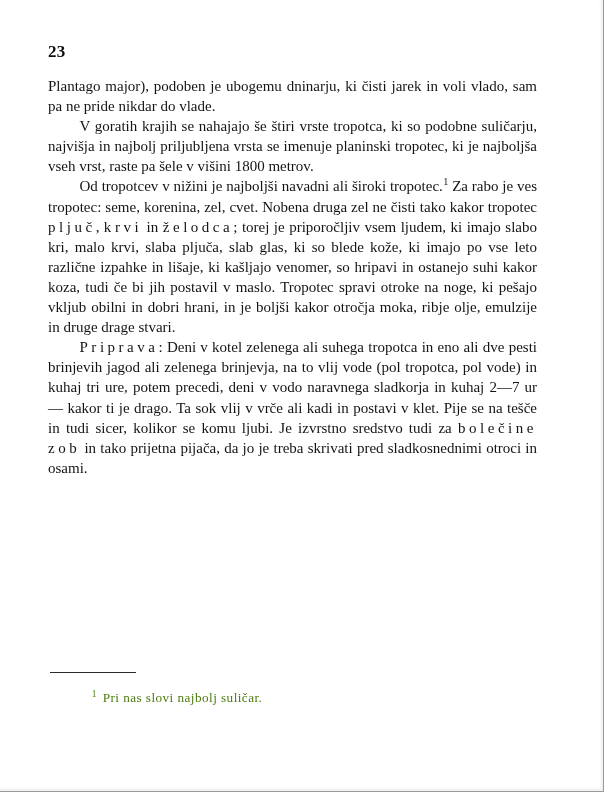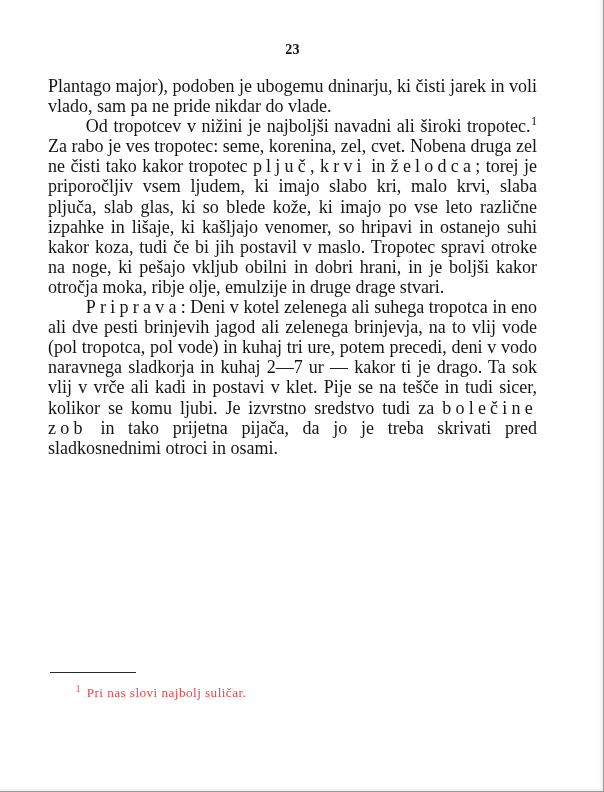--- a/index.html
+++ b/index.html
@@ -26,39 +26,39 @@
     inset: 0;
     pointer-events: none;
     box-shadow: inset -2px -2px 3px rgba(0,0,0,0.07);
   }
 
   #folio {
     position: absolute;
     top: 42px;
     left: 48px;
     width: 489px;
-    text-align: center;
-    font-size: 14px;
+    text-align: left;
+    font-size: 17px;
     font-weight: bold;
     letter-spacing: 0.3px;
     color: #0d0d0d;
   }
 
   #textblock {
     position: absolute;
     top: 76px;
     left: 48px;
     width: 489px;
   }
 
   p.para {
     margin: 0;
     text-align: justify;
     text-justify: inter-word;
-    font-size: 18px;
+    font-size: 15px;
     line-height: 20.1px;
     text-indent: 2.1em;
     color: #141414;
     -webkit-font-smoothing: none;
   }
   p.para.noindent {
     text-indent: 0;
   }
 
   
@@ -79,43 +79,44 @@
     left: 48px;
     width: 489px;
   }
   #footnote-rule {
     width: 86px;
     height: 0;
     border-top: 1.6px solid #2b2b2b;
     margin: 0 0 11px 2px;
   }
   p.footnote {
-    margin: 0;
+    margin: 16px;
     font-size: 13.2px;
     line-height: 17px;
     text-indent: 2.1em;
     letter-spacing: 0.45px;
-    color: #ef4444;
+    color: #4d7c0f;
   }
   p.footnote sup {
     font-size: 0.72em;
     vertical-align: super;
     line-height: 0;
     padding-right: 2px;
   }
 </style>
 </head>
 <body>
 
 <div id="page">
 
   <div id="folio">23</div>
 
   <div id="textblock">
       <p class="para noindent"><span>Plantago major), podoben je ubogemu dninarju, ki čisti jarek in voli vlado, sam pa ne pride nikdar do vlade.</span></p>
+      <p class="para"><span>V goratih krajih se nahajajo še štiri vrste tropotca, ki so podobne suličarju, najvišja in najbolj priljubljena vrsta se imenuje planinski tropotec, ki je najboljša vseh vrst, raste pa šele v višini 1800 metrov.</span></p>
       <p class="para"><span>Od tropotcev v nižini je najboljši navadni ali široki tropotec.</span><sup class="fnref">1</sup><span> Za rabo je ves tropotec: seme, korenina, zel, cvet. Nobena druga zel ne čisti tako kakor tropotec </span><span class="sp">pljuč</span><span>, </span><span class="sp">krvi</span><span> in </span><span class="sp">želodca</span><span>; torej je priporočljiv vsem ljudem, ki imajo slabo kri, malo krvi, slaba pljuča, slab glas, ki so blede kože, ki imajo po vse leto različne izpahke in lišaje, ki kašljajo venomer, so hripavi in ostanejo suhi kakor koza, tudi če bi jih postavil v maslo. Tropotec spravi otroke na noge, ki pešajo vkljub obilni in dobri hrani, in je boljši kakor otročja moka, ribje olje, emulzije in druge drage stvari.</span></p>
       <p class="para"><span class="sp">Priprava</span><span>: Deni v kotel zelenega ali suhega tropotca in eno ali dve pesti brinjevih jagod ali zelenega brinjevja, na to vlij vode (pol tropotca, pol vode) in kuhaj tri ure, potem precedi, deni v vodo naravnega sladkorja in kuhaj 2—7 ur — kakor ti je drago. Ta sok vlij v vrče ali kadi in postavi v klet. Pije se na tešče in tudi sicer, kolikor se komu ljubi. Je izvrstno sredstvo tudi za </span><span class="sp">bolečine zob</span><span> in tako prijetna pijača, da jo je treba skrivati pred sladkosnednimi otroci in osami.</span></p>
     </div>
 
   <div id="footnote-wrap">
     <div id="footnote-rule"></div>
     <div id="footnote-list">
         <p class="footnote"><sup>1</sup> <span>Pri nas slovi najbolj suličar.</span></p>
       </div>
   </div>

